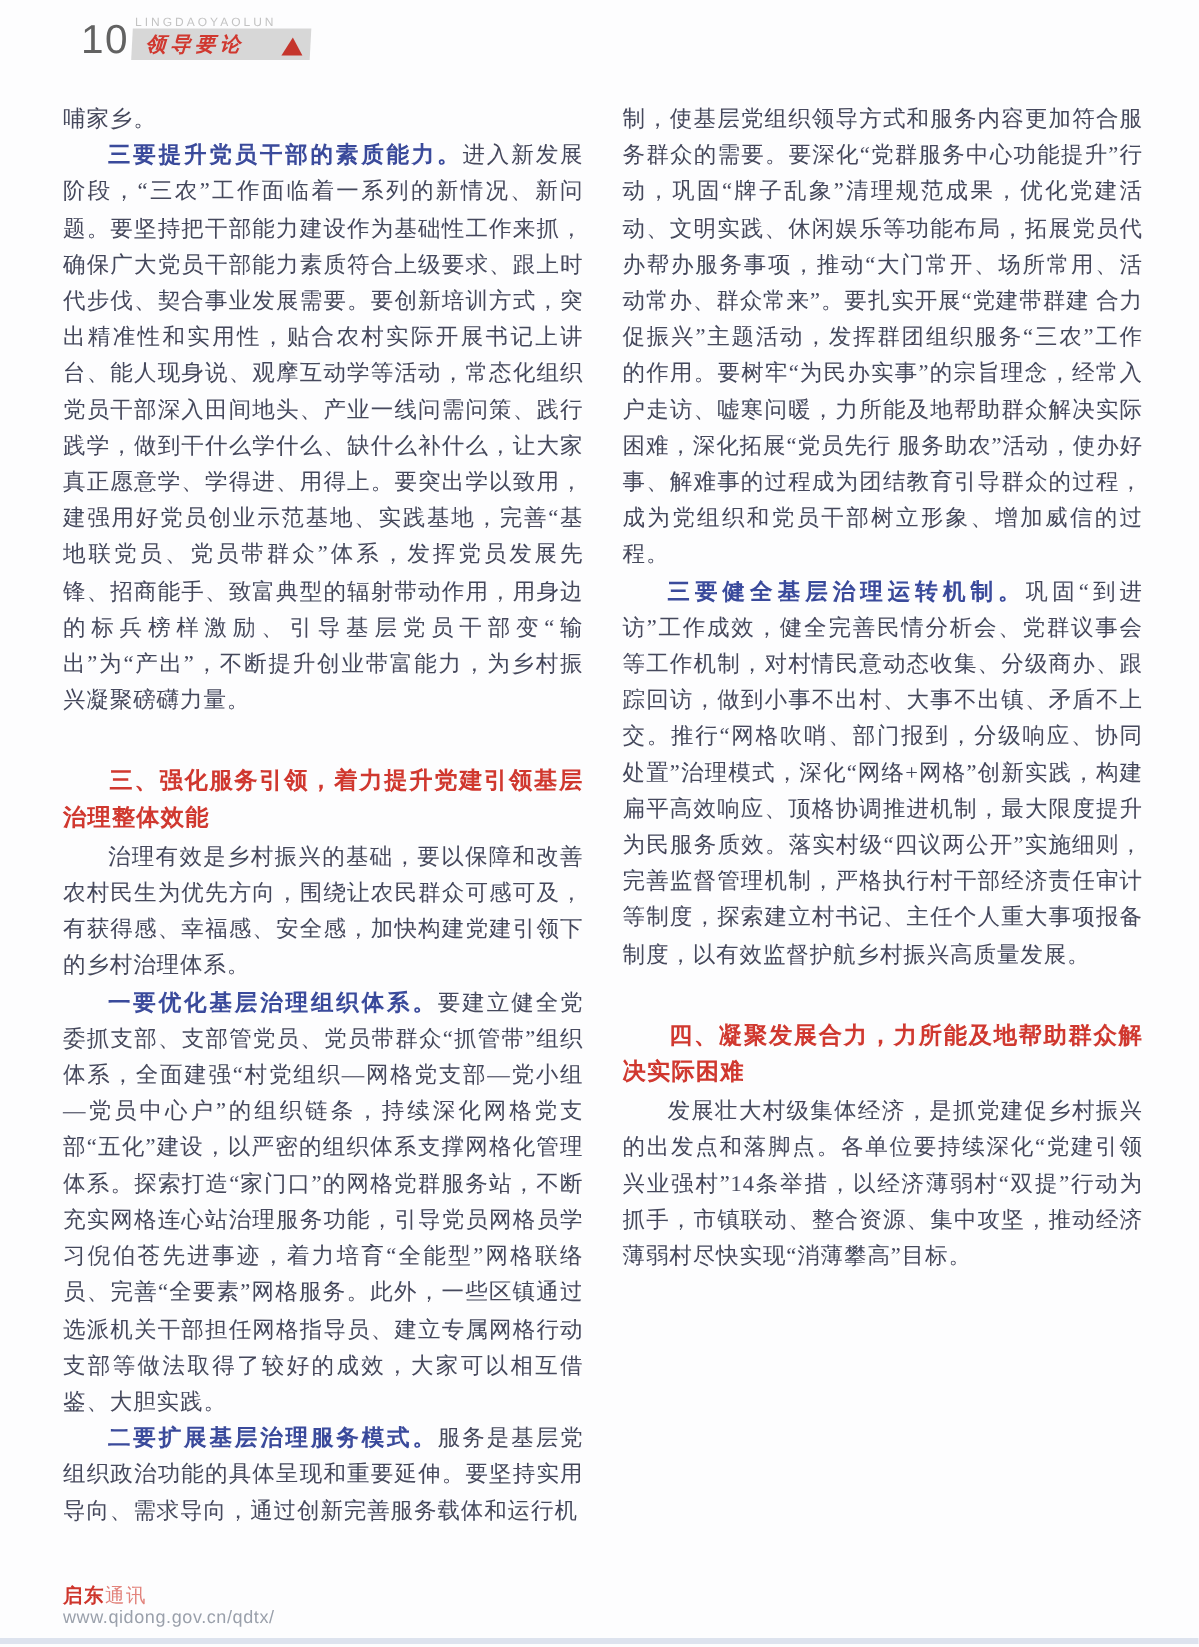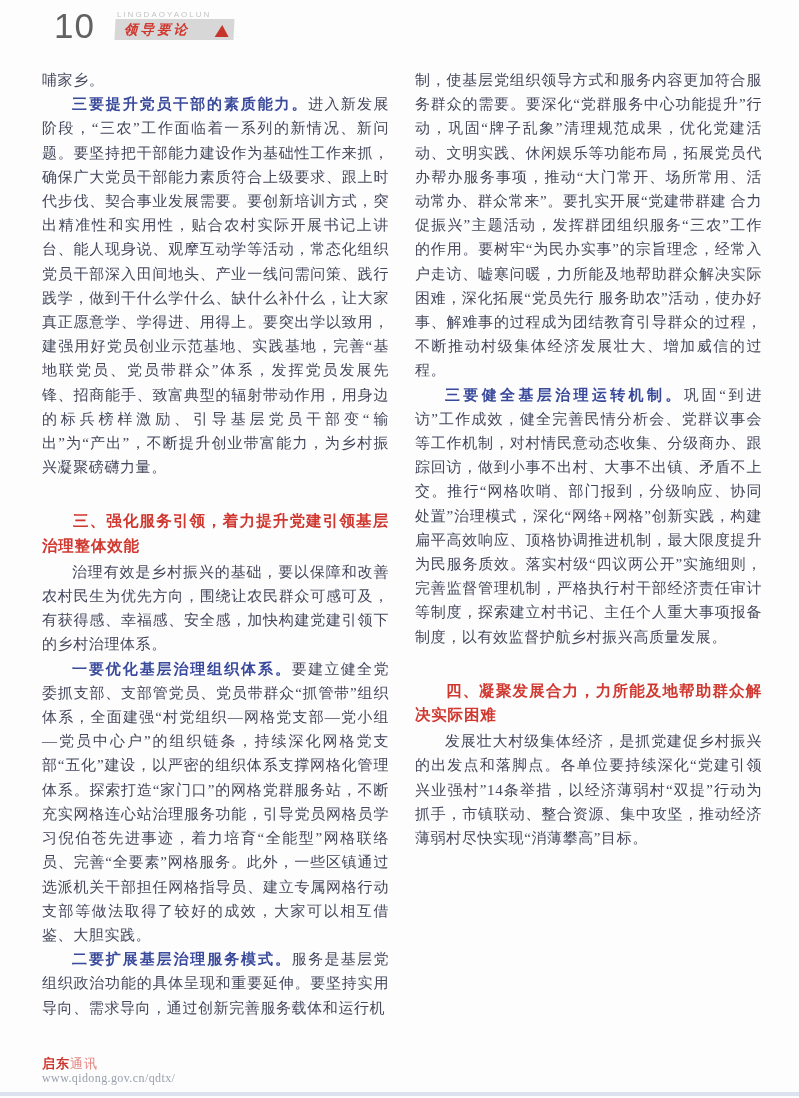--- a/index.html
+++ b/index.html
@@ -15,22 +15,22 @@
     background:#fdfdfe;
     box-sizing:border-box;
   }
   
   .header{
     display:flex;align-items:flex-end;
     padding:10px 0 0 54px;height:40px;box-sizing:border-box;
   }
   .page-number{
     font-family:"Liberation Sans","DejaVu Sans",sans-serif;
-    font-size:35px;color:#626262;line-height:28px;
-    margin-right:20px;letter-spacing:1px;
+    font-size:27px;color:#626262;line-height:28px;
+    margin-right:2px;letter-spacing:1px;
   }
   .tag{position:relative;display:flex;flex-direction:column;}
   .tag-pinyin{
     font-family:"Liberation Sans","DejaVu Sans",sans-serif;
     font-size:8px;color:#c3c3c3;letter-spacing:2px;line-height:9px;
     margin-left:2px;
   }
   .tag-box{
     position:relative;
     background:#d7d7d7;
@@ -72,21 +72,21 @@
   }
   .section-heading{
     margin:30px 0 2px 0;
     font-size:15.5px;line-height:24.2px;letter-spacing:0.8px;
     font-weight:bold;color:var(--accent-red,#d0382f);
     text-align:justify;text-indent:2em;
   }
   
   .footer{
     position:absolute;left:42px;bottom:12px;
-    font-family:Liberation Serif, serif;
+    font-family:Liberation Sans, sans-serif;
   }
   .brand{font-size:13px;line-height:15px;letter-spacing:1px;}
   .brand-bold{color:#ce352c;font-weight:bold;}
   .brand-light{color:#e2837c;}
   .url{font-size:12px;color:#9aa0ab;line-height:15px;letter-spacing:0.4px;}
   .bottom-strip{
     position:absolute;left:0;right:0;bottom:2px;height:4px;
     background:#dde3ee;
   }
 </style>
@@ -109,21 +109,21 @@
   <div class="columns">
     <section class="column">
         <p class="para no-indent">哺家乡。</p>
         <p class="para"><span class="lead">三要提升党员干部的素质能力。</span>进入新发展阶段，“三农”工作面临着一系列的新情况、新问题。要坚持把干部能力建设作为基础性工作来抓，确保广大党员干部能力素质符合上级要求、跟上时代步伐、契合事业发展需要。要创新培训方式，突出精准性和实用性，贴合农村实际开展书记上讲台、能人现身说、观摩互动学等活动，常态化组织党员干部深入田间地头、产业一线问需问策、践行践学，做到干什么学什么、缺什么补什么，让大家真正愿意学、学得进、用得上。要突出学以致用，建强用好党员创业示范基地、实践基地，完善“基地联党员、党员带群众”体系，发挥党员发展先锋、招商能手、致富典型的辐射带动作用，用身边的标兵榜样激励、引导基层党员干部变“输出”为“产出”，不断提升创业带富能力，为乡村振兴凝聚磅礴力量。</p>
         <h3 class="section-heading">三、强化服务引领，着力提升党建引领基层治理整体效能</h3>
         <p class="para">治理有效是乡村振兴的基础，要以保障和改善农村民生为优先方向，围绕让农民群众可感可及，有获得感、幸福感、安全感，加快构建党建引领下的乡村治理体系。</p>
         <p class="para"><span class="lead">一要优化基层治理组织体系。</span>要建立健全党委抓支部、支部管党员、党员带群众“抓管带”组织体系，全面建强“村党组织—网格党支部—党小组—党员中心户”的组织链条，持续深化网格党支部“五化”建设，以严密的组织体系支撑网格化管理体系。探索打造“家门口”的网格党群服务站，不断充实网格连心站治理服务功能，引导党员网格员学习倪伯苍先进事迹，着力培育“全能型”网格联络员、完善“全要素”网格服务。此外，一些区镇通过选派机关干部担任网格指导员、建立专属网格行动支部等做法取得了较好的成效，大家可以相互借鉴、大胆实践。</p>
         <p class="para"><span class="lead">二要扩展基层治理服务模式。</span>服务是基层党组织政治功能的具体呈现和重要延伸。要坚持实用导向、需求导向，通过创新完善服务载体和运行机</p>
       </section>
     <section class="column">
-        <p class="para no-indent">制，使基层党组织领导方式和服务内容更加符合服务群众的需要。要深化“党群服务中心功能提升”行动，巩固“牌子乱象”清理规范成果，优化党建活动、文明实践、休闲娱乐等功能布局，拓展党员代办帮办服务事项，推动“大门常开、场所常用、活动常办、群众常来”。要扎实开展“党建带群建 合力促振兴”主题活动，发挥群团组织服务“三农”工作的作用。要树牢“为民办实事”的宗旨理念，经常入户走访、嘘寒问暖，力所能及地帮助群众解决实际困难，深化拓展“党员先行 服务助农”活动，使办好事、解难事的过程成为团结教育引导群众的过程，不断推动村级集体经济发展壮大、增加威信的过程。</p>
+        <p class="para no-indent">制，使基层党组织领导方式和服务内容更加符合服务群众的需要。要深化“党群服务中心功能提升”行动，巩固“牌子乱象”清理规范成果，优化党建活动、文明实践、休闲娱乐等功能布局，拓展党员代办帮办服务事项，推动“大门常开、场所常用、活动常办、群众常来”。要扎实开展“党建带群建 合力促振兴”主题活动，发挥群团组织服务“三农”工作的作用。要树牢“为民办实事”的宗旨理念，经常入户走访、嘘寒问暖，力所能及地帮助群众解决实际困难，深化拓展“党员先行 服务助农”活动，使办好事、解难事的过程成为团结教育引导群众的过程，成为党组织和党员干部树立形象、增加威信的过程。</p>
         <p class="para"><span class="lead">三要健全基层治理运转机制。</span>巩固“到进访”工作成效，健全完善民情分析会、党群议事会等工作机制，对村情民意动态收集、分级商办、跟踪回访，做到小事不出村、大事不出镇、矛盾不上交。推行“网格吹哨、部门报到，分级响应、协同处置”治理模式，深化“网络+网格”创新实践，构建扁平高效响应、顶格协调推进机制，最大限度提升为民服务质效。落实村级“四议两公开”实施细则，完善监督管理机制，严格执行村干部经济责任审计等制度，探索建立村书记、主任个人重大事项报备制度，以有效监督护航乡村振兴高质量发展。</p>
         <h3 class="section-heading">四、凝聚发展合力，力所能及地帮助群众解决实际困难</h3>
         <p class="para">发展壮大村级集体经济，是抓党建促乡村振兴的出发点和落脚点。各单位要持续深化“党建引领 兴业强村”14条举措，以经济薄弱村“双提”行动为抓手，市镇联动、整合资源、集中攻坚，推动经济薄弱村尽快实现“消薄攀高”目标。</p>
       </section>
   </div>
 
   <div class="footer">
     <div class="brand">
       <span class="brand-bold">启东</span><span class="brand-light">通讯</span>
     </div>

